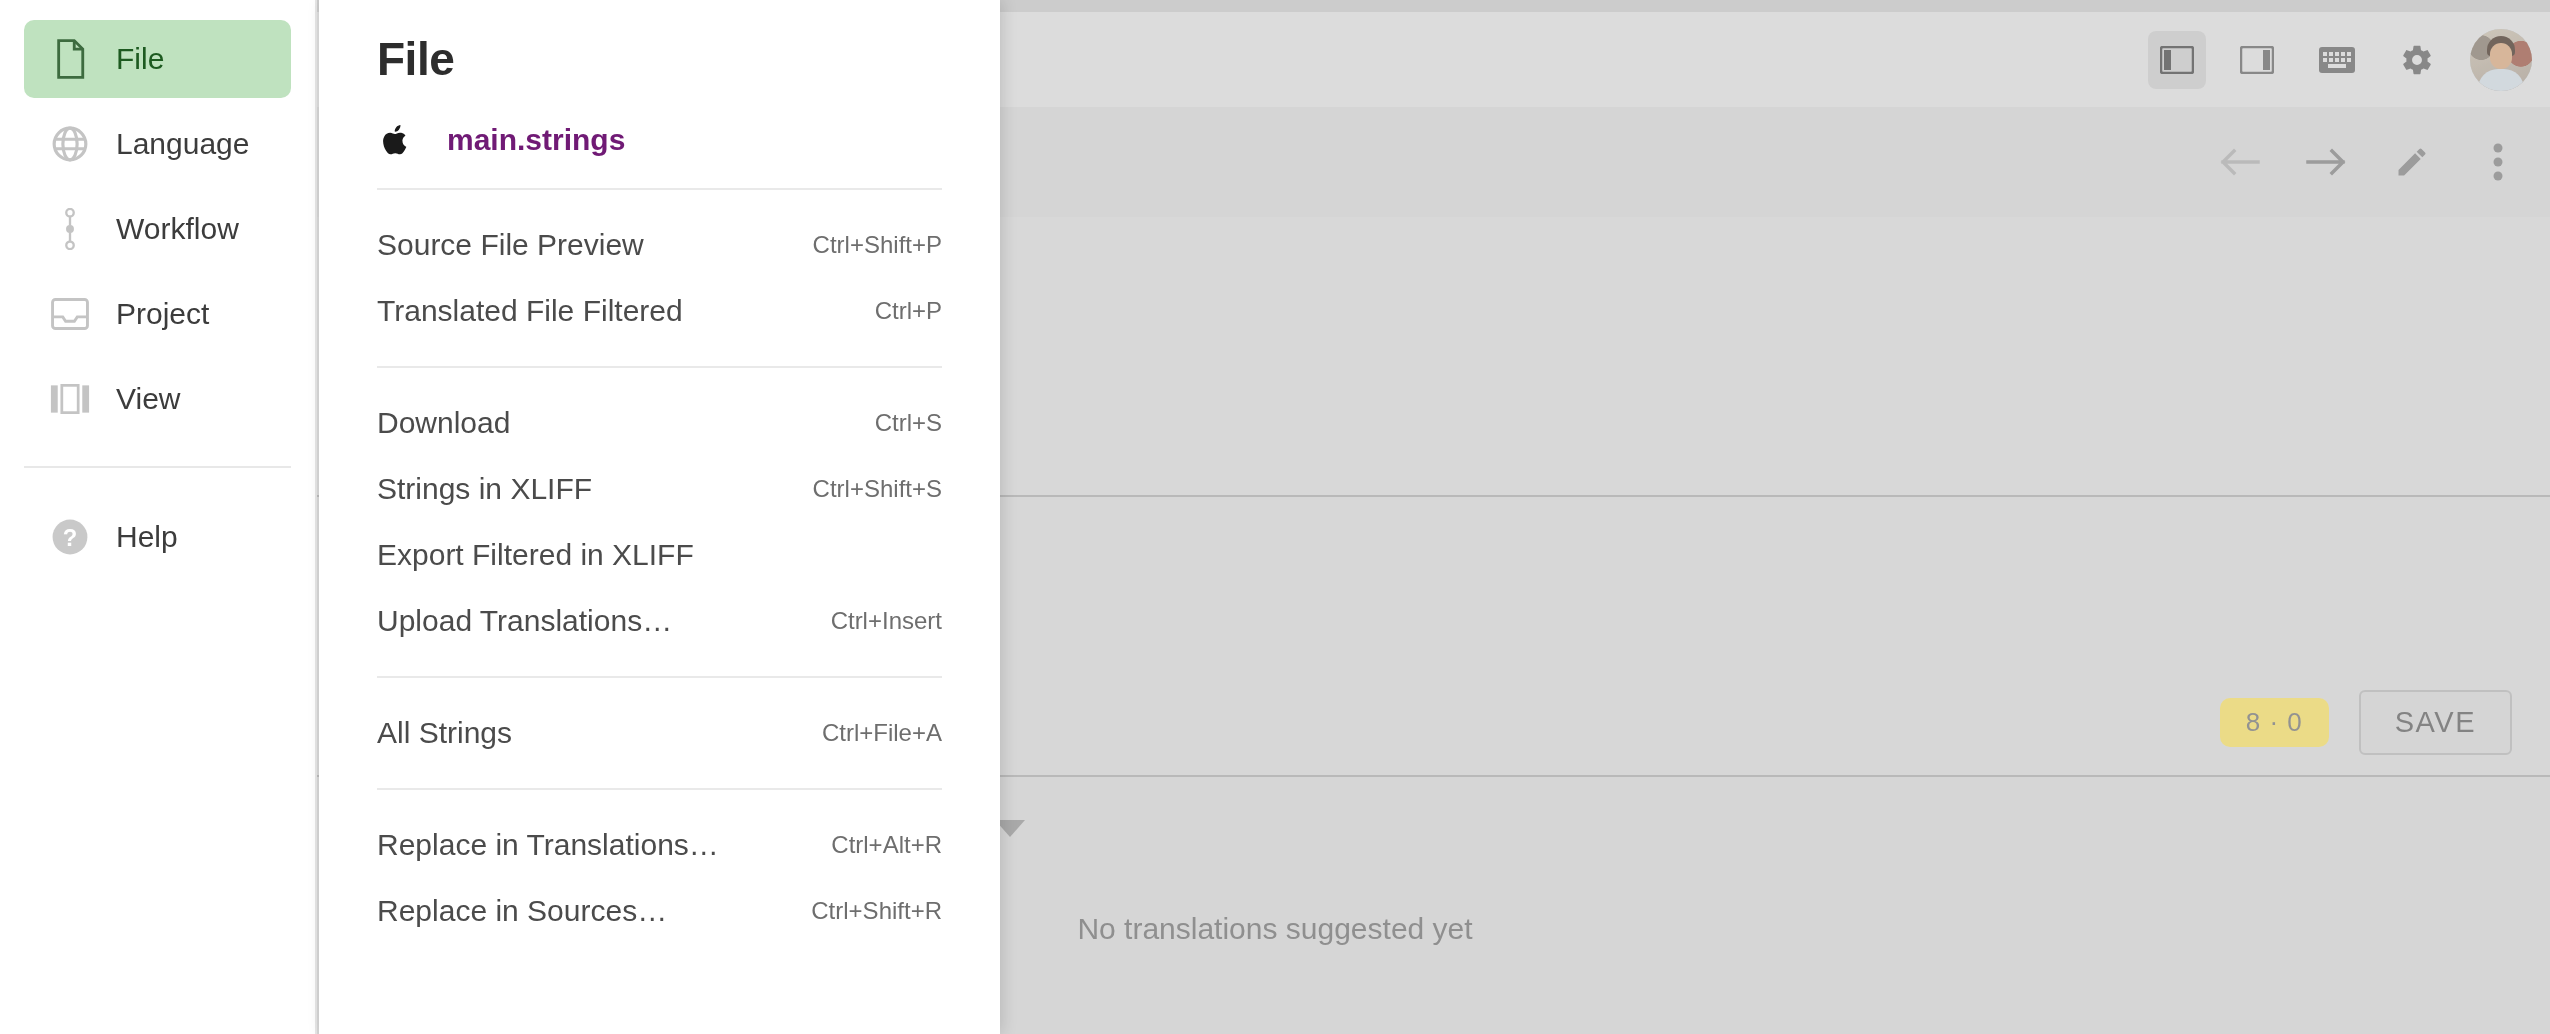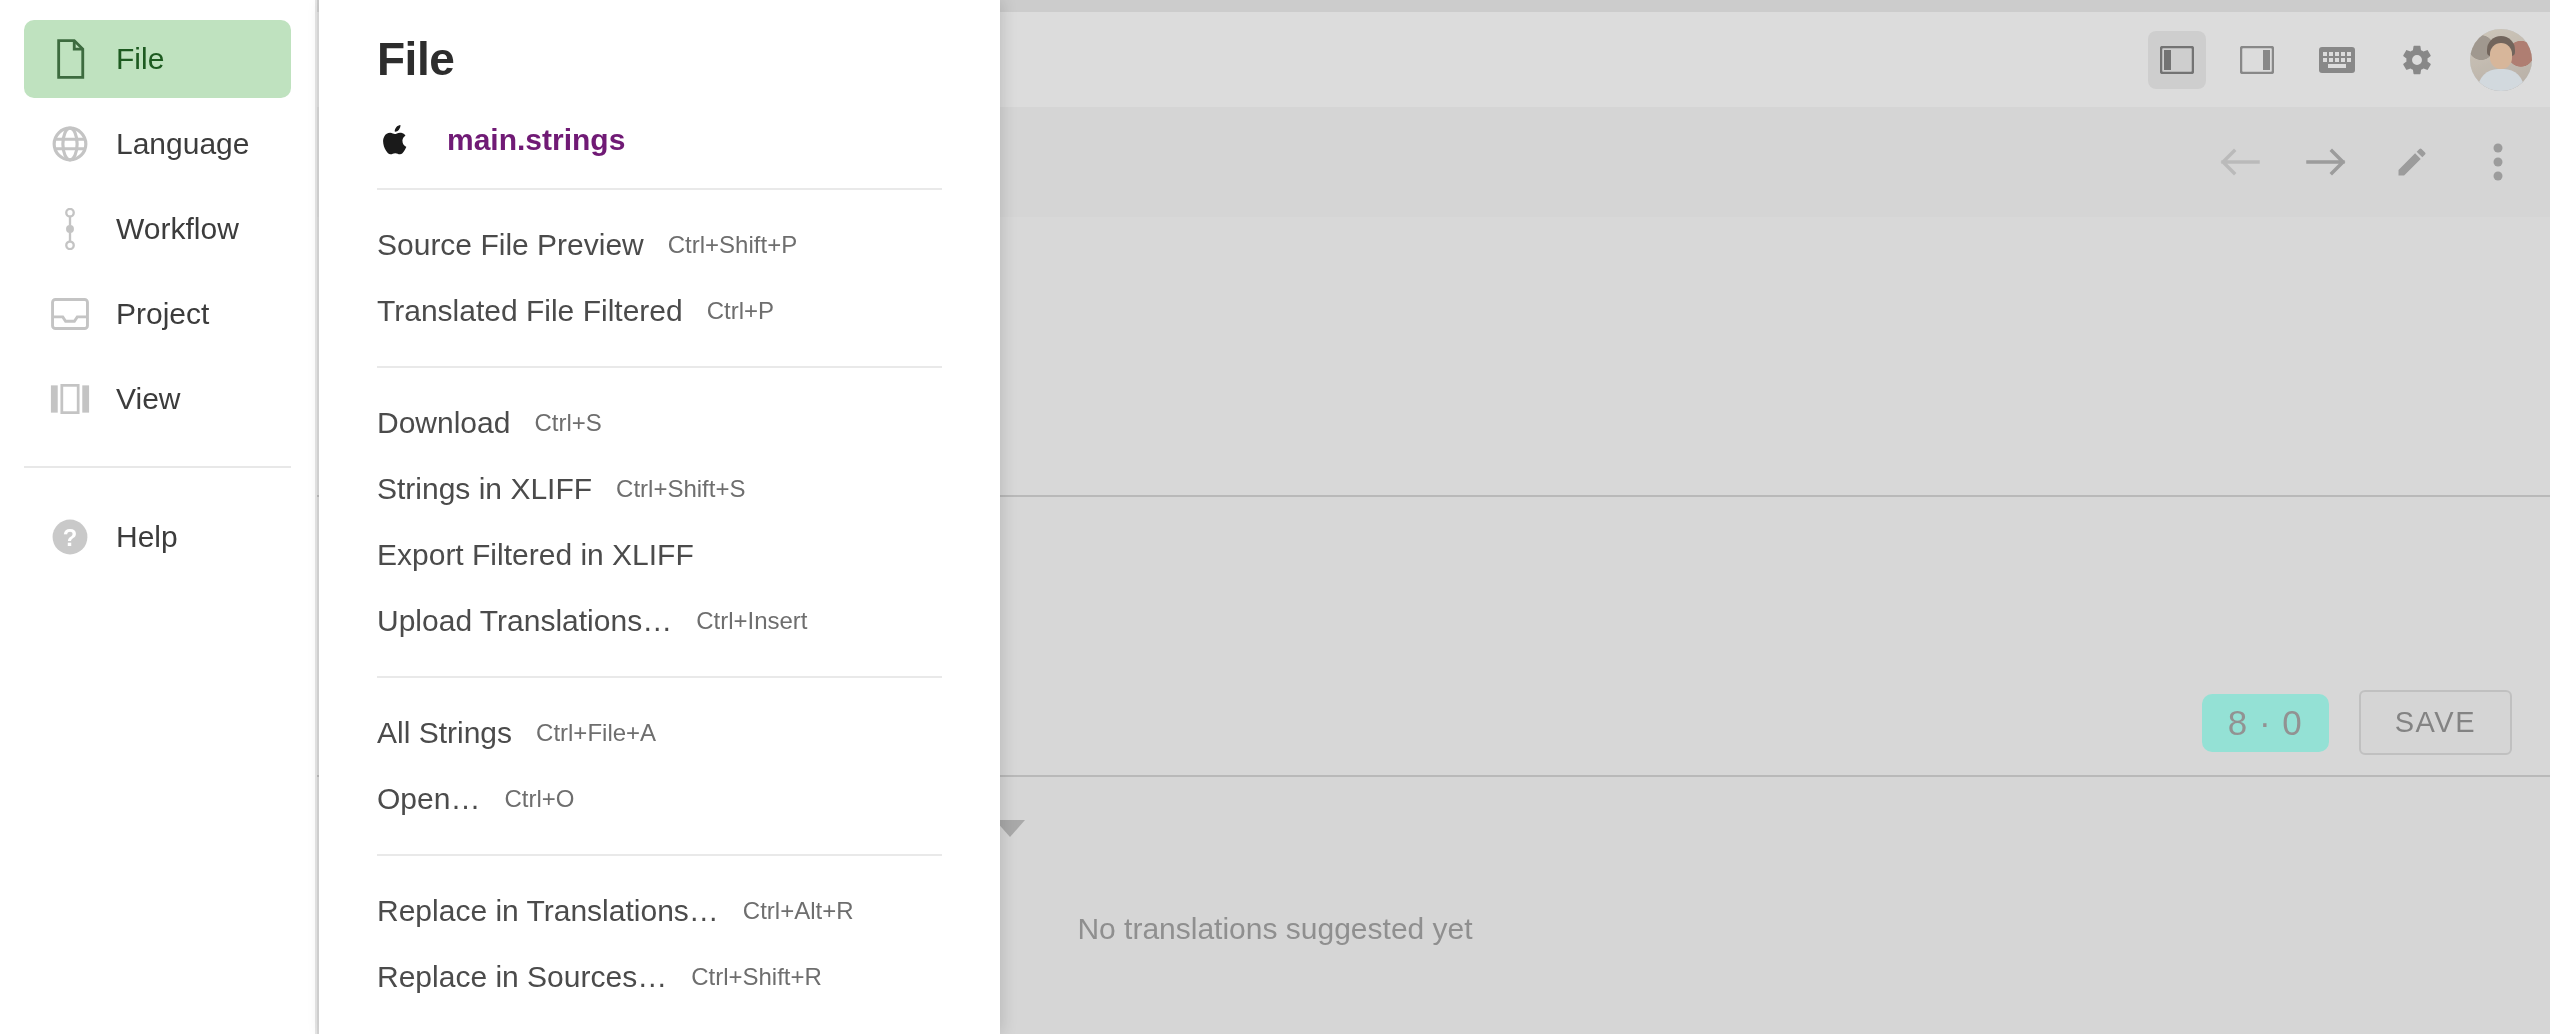--- a/index.html
+++ b/index.html
@@ -133,24 +133,24 @@
   .save-area {
     position: absolute;
     top: 690px;
     right: 38px;
     display: flex;
     align-items: center;
     gap: 30px;
     opacity: 0.55;
   }
   .count-badge {
-    background: #5eead4;
+    background: #fde047;
     border-radius: 10px;
     padding: 9px 26px;
-    font-size: 35px;
+    font-size: 26px;
     color: #5a5a5a;
     letter-spacing: 1px;
   }
   .save-btn {
     border: 2px solid #aeaeae;
     background: #d4d4d4;
     border-radius: 6px;
     padding: 14px 34px;
     font-size: 29px;
     color: #404040;
@@ -255,21 +255,21 @@
     height: 2px;
     background: #e9e9e9;
     margin: 0 58px;
   }
 
   .menu-group { padding: 22px 0; }
 
   .menu-item {
     display: flex;
     align-items: center;
-    justify-content: flex-start;
+    justify-content: space-between;
     padding: 16px 58px;
     cursor: pointer;
   }
   .menu-item .mlabel {
     font-size: 30px;
     color: #4b4b4b;
   }
   .menu-item .mkey {
     font-size: 24px;
     color: #6e6e6e;
@@ -487,24 +487,20 @@
     </div>
   </div>
 
   <div class="menu-sep"></div>
 
   <div class="menu-group">
     <div class="menu-item">
       <span class="mlabel">All Strings</span>
       <span class="mkey">Ctrl+File+A</span>
     </div>
-    <div class="menu-item">
-      <span class="mlabel">Open…</span>
-      <span class="mkey">Ctrl+O</span>
-    </div>
   </div>
 
   <div class="menu-sep"></div>
 
   <div class="menu-group">
     <div class="menu-item">
       <span class="mlabel">Replace in Translations…</span>
       <span class="mkey">Ctrl+Alt+R</span>
     </div>
     <div class="menu-item">

